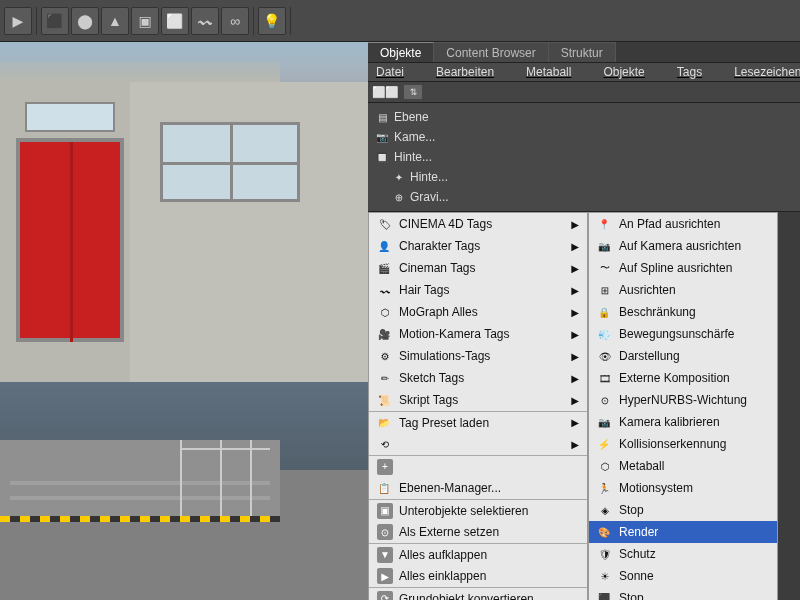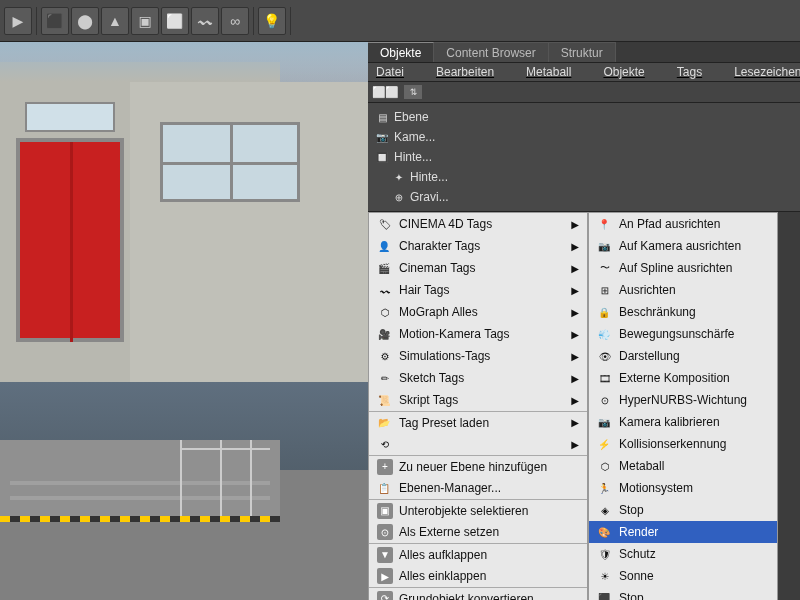--- a/index.html
+++ b/index.html
@@ -355,21 +355,20 @@
         </div>
         <div class="dd-item">
           <div class="dd-item-left">
               <span class="dd-icon">⟲</span>
             </div>
           <span class="arrow">▶</span>
         </div>
         <div class="dd-item separator">
           <div class="dd-item-left">
             <span class="dd-icon" style="background:#888;color:#fff;border-radius:2px;">+</span>
-            <span>Zu neuer Ebene hinzufügen</span>
           </div>
         </div>
         <div class="dd-item">
           <div class="dd-item-left">
               <span class="dd-icon">📋</span>
               <span>Ebenen-Manager...</span>
             </div>
         </div>
         <div class="dd-item separator">
           <div class="dd-item-left">

